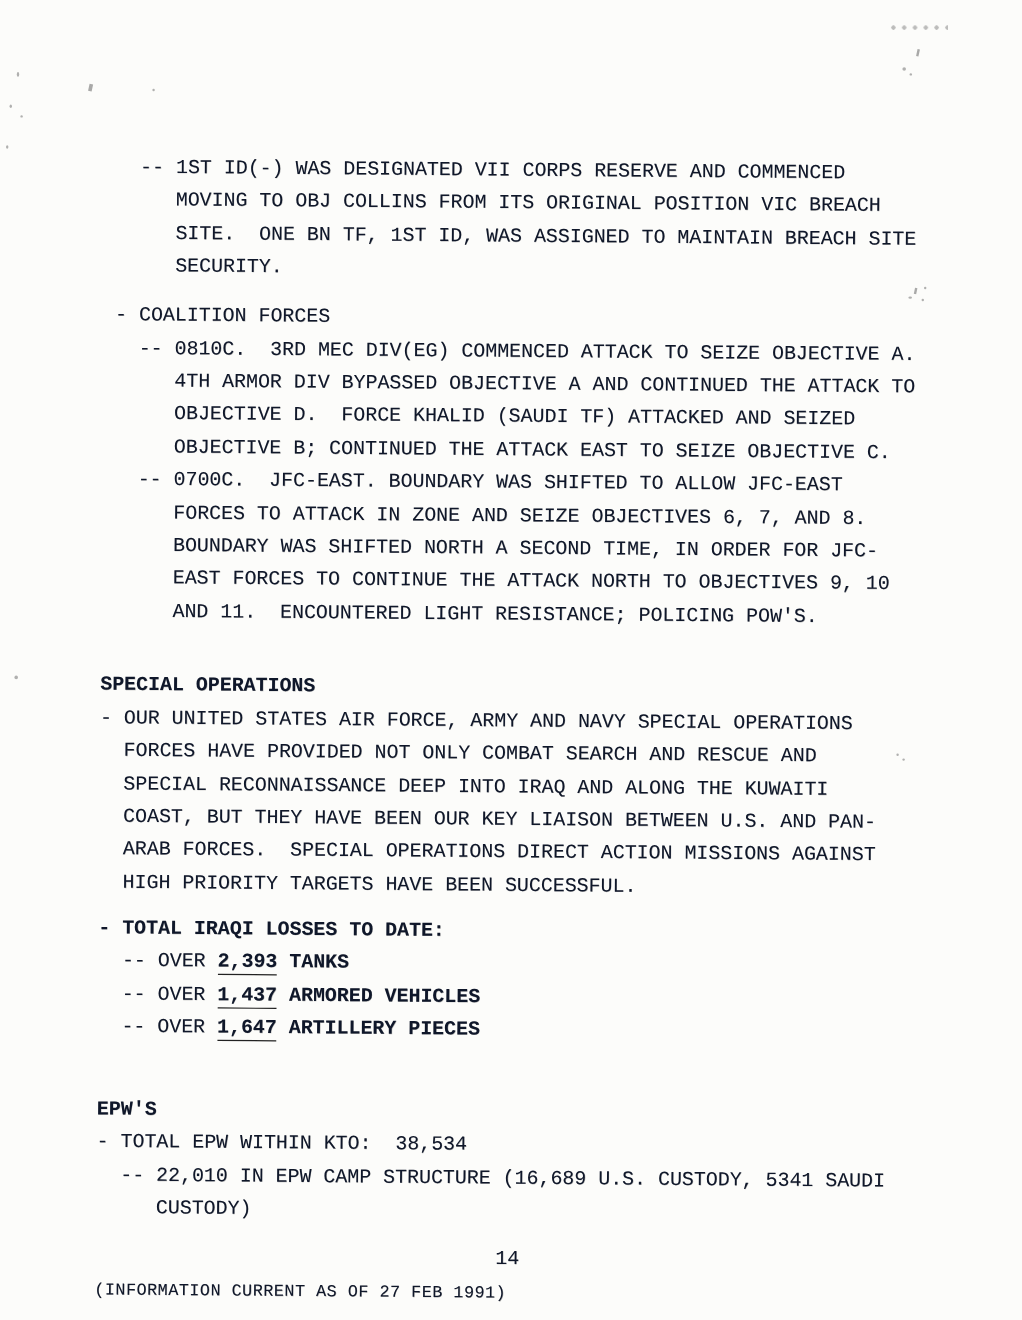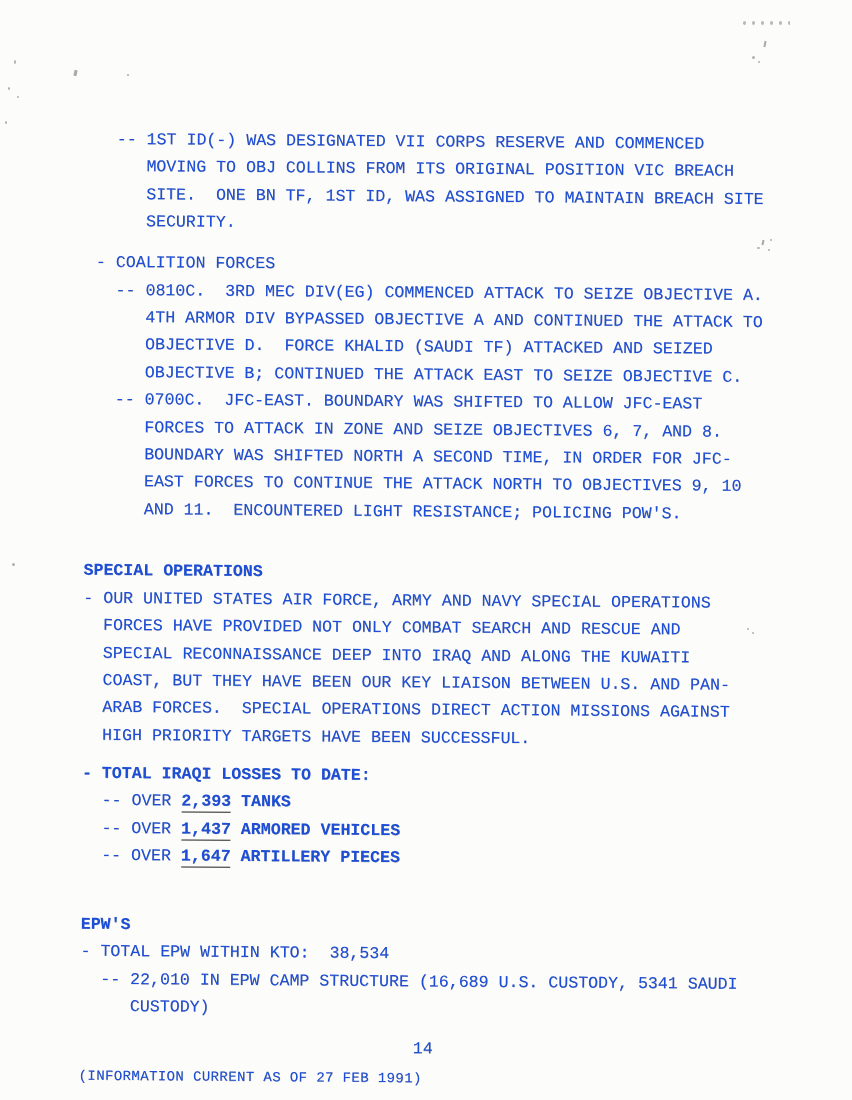--- a/index.html
+++ b/index.html
@@ -7,21 +7,21 @@
     padding: 0;
     background: #ffffff;
   }
   #sheet {
     position: relative;
     width: 852px;
     height: 1100px;
     background: #fcfcfa;
     overflow: hidden;
     font-family: "Liberation Mono", "DejaVu Sans Mono", monospace;
-    color: #1d4ed8;
+    color: #0f172a;
   }
   
   #doc-rotate {
     position: absolute;
     left: 0;
     top: 0;
     width: 852px;
     height: 1100px;
     transform: rotate(0.45deg);
     transform-origin: 0 0;

